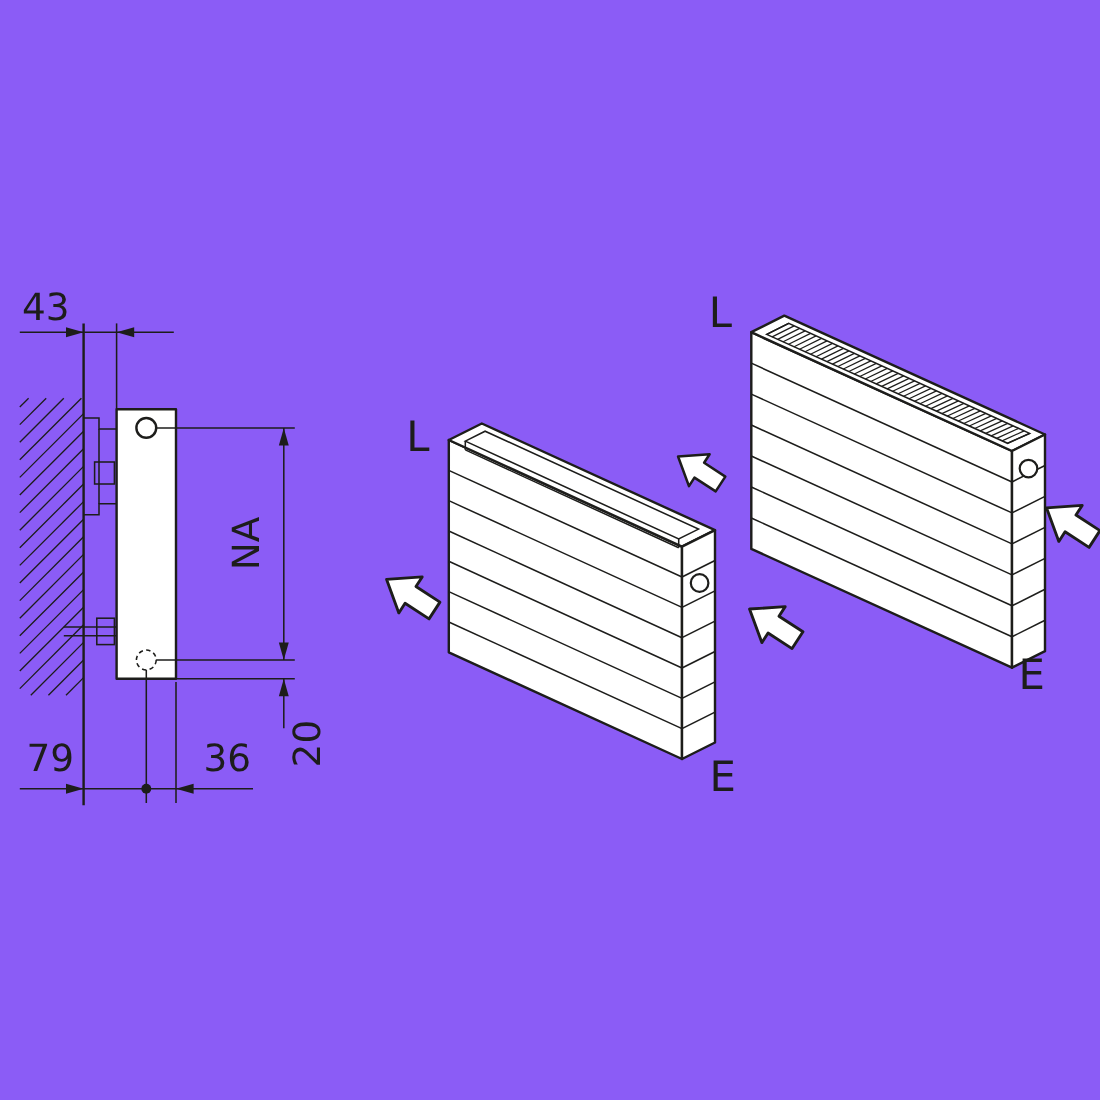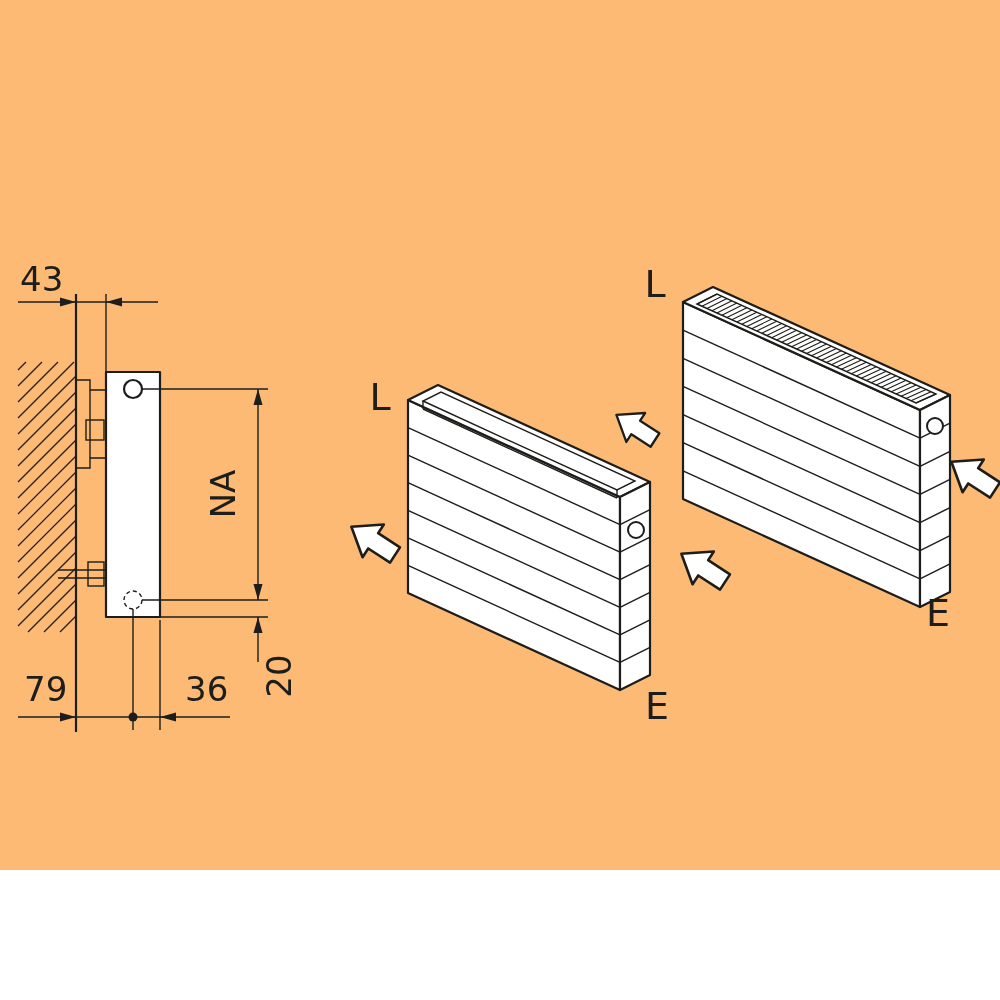--- a/index.html
+++ b/index.html
@@ -1,17 +1,17 @@
 <!DOCTYPE html>
 <html><head>
 <meta charset="utf-8">
 <style>
   html,body{margin:0;padding:0;background:#ffffff;}
   body{width:1000px;height:1000px;font-family:"DejaVu Sans",sans-serif;}
-  .figure{width:1000px;height:870px;position:relative;background:#fdba74;}
+  .figure{width:1000px;height:1000px;position:relative;background:#8b5cf6;}
   svg{display:block;}
   .stroke{stroke:#1d1d1b;fill:none;}
   .w-main{stroke-width:2.2;}
   .w-thin{stroke-width:1.4;}
   .face{fill:#ffffff;stroke:#1d1d1b;stroke-width:2.2;stroke-linejoin:round;}
   .dimtxt{fill:#1d1d1b;font-size:34px;font-family:"DejaVu Sans",sans-serif;}
   .lbltxt{fill:#1d1d1b;font-size:38px;font-family:"DejaVu Sans",sans-serif;}
   .arrowfill{fill:#1d1d1b;stroke:none;}
   .blockarrow{fill:#ffffff;stroke:#1d1d1b;stroke-width:2;stroke-linejoin:round;}
 </style>

